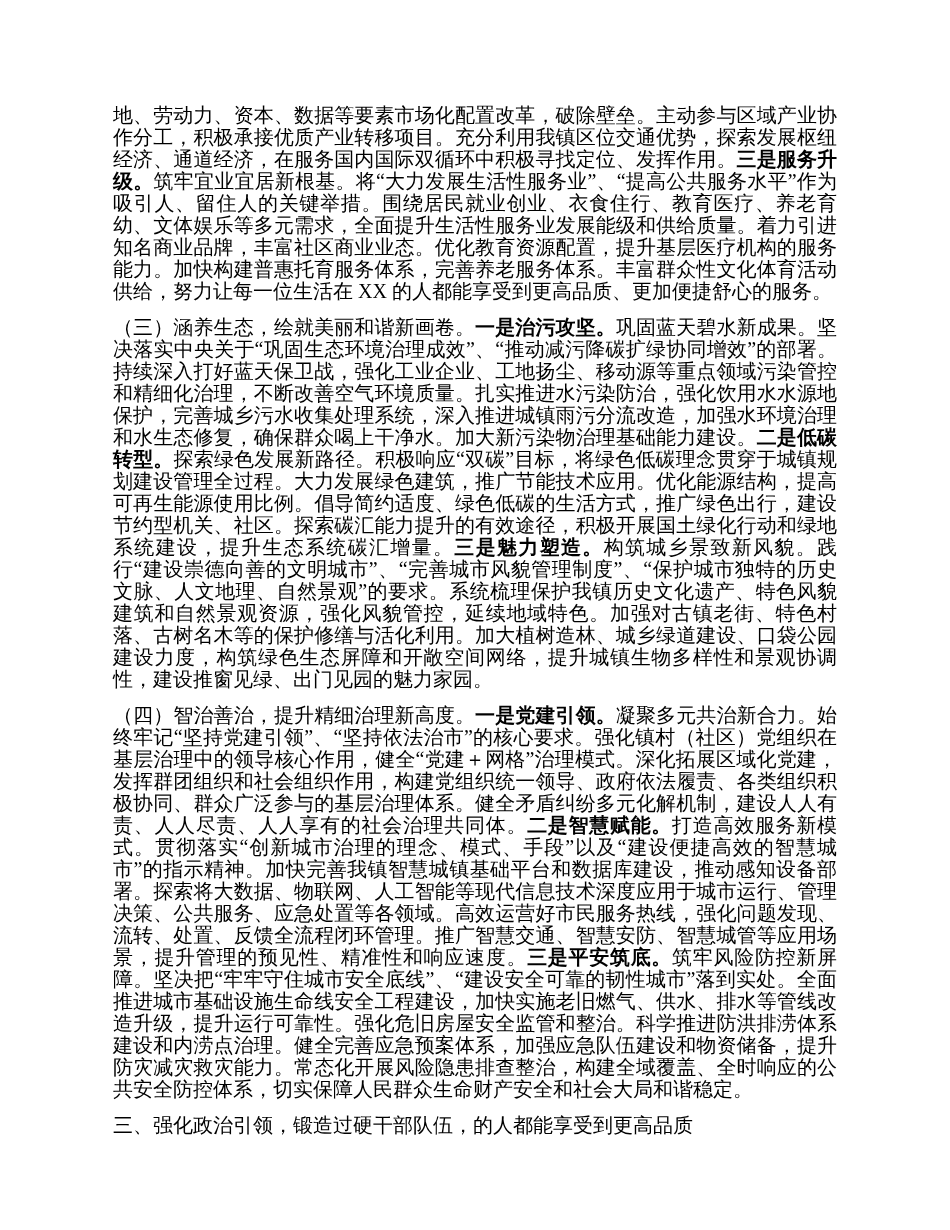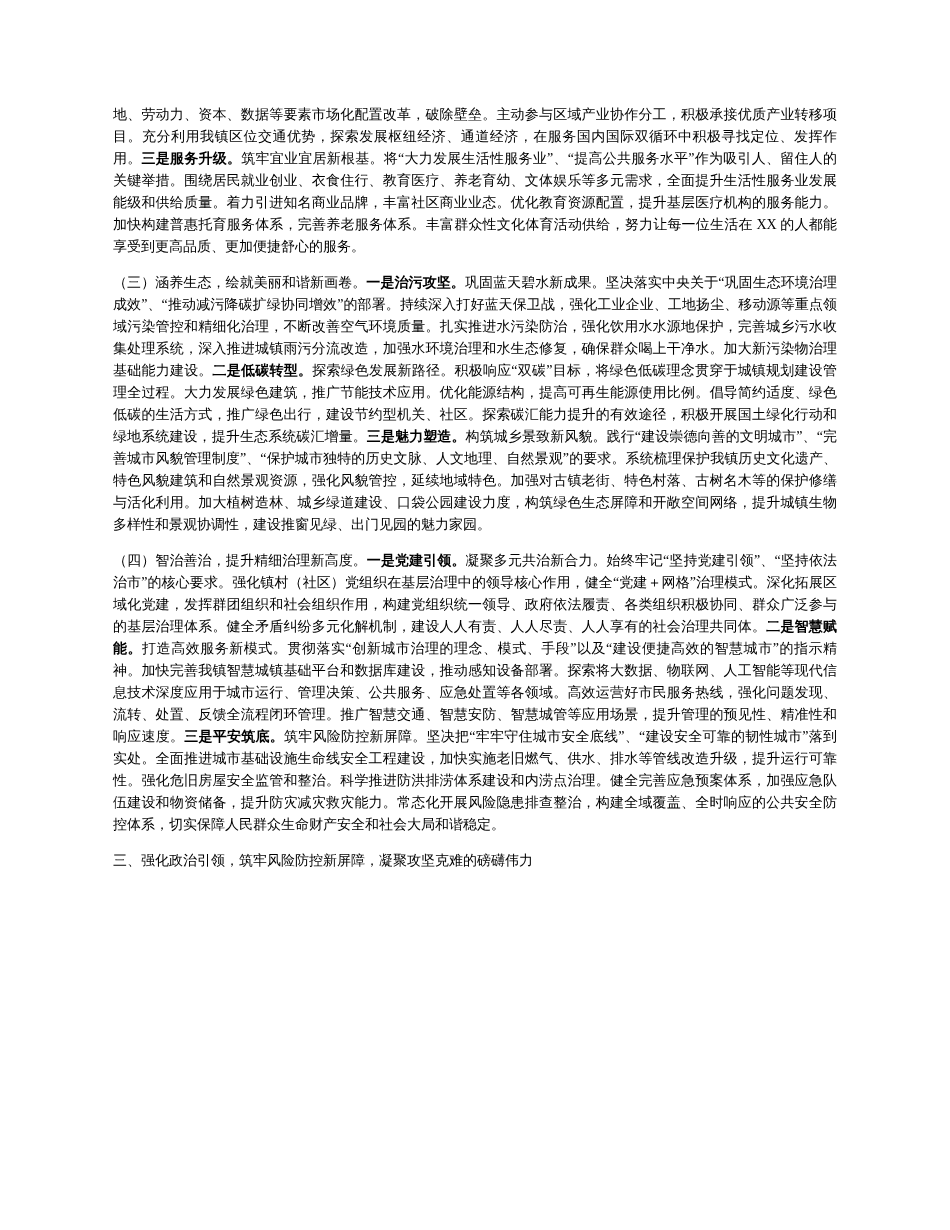--- a/index.html
+++ b/index.html
@@ -12,32 +12,32 @@
     color: #000000;
   }
   .doc-page {
     width: 950px;
     height: 1230px;
     background: #ffffff;
     padding: 104px 113px 40px 113px;
   }
   .doc-body { width: 724px; }
   .para {
-    font-size: 14px;
+    font-size: 20px;
     line-height: 22px;
     text-align: justify;
     margin-bottom: 14px;
     word-break: break-all;
   }
   .para:last-child { margin-bottom: 0; }
   .seg-bold { font-weight: bold; }
 </style>
 </head>
 <body style="background: rgb(255, 255, 255); color: rgb(0, 0, 0);">
 
 <main class="doc-page">
   <article class="doc-body">
       <p class="para"><span class="seg-regular">地、劳动力、资本、数据等要素市场化配置改革，破除壁垒。主动参与区域产业协作分工，积极承接优质产业转移项目。充分利用我镇区位交通优势，探索发展枢纽经济、通道经济，在服务国内国际双循环中积极寻找定位、发挥作用。</span><span class="seg-bold">三是服务升级。</span><span class="seg-regular">筑牢宜业宜居新根基。将“大力发展生活性服务业”、“提高公共服务水平”作为吸引人、留住人的关键举措。围绕居民就业创业、衣食住行、教育医疗、养老育幼、文体娱乐等多元需求，全面提升生活性服务业发展能级和供给质量。着力引进知名商业品牌，丰富社区商业业态。优化教育资源配置，提升基层医疗机构的服务能力。加快构建普惠托育服务体系，完善养老服务体系。丰富群众性文化体育活动供给，努力让每一位生活在 XX 的人都能享受到更高品质、更加便捷舒心的服务。</span></p>
       <p class="para"><span class="seg-regular">（三）涵养生态，绘就美丽和谐新画卷。</span><span class="seg-bold">一是治污攻坚。</span><span class="seg-regular">巩固蓝天碧水新成果。坚决落实中央关于“巩固生态环境治理成效”、“推动减污降碳扩绿协同增效”的部署。持续深入打好蓝天保卫战，强化工业企业、工地扬尘、移动源等重点领域污染管控和精细化治理，不断改善空气环境质量。扎实推进水污染防治，强化饮用水水源地保护，完善城乡污水收集处理系统，深入推进城镇雨污分流改造，加强水环境治理和水生态修复，确保群众喝上干净水。加大新污染物治理基础能力建设。</span><span class="seg-bold">二是低碳转型。</span><span class="seg-regular">探索绿色发展新路径。积极响应“双碳”目标，将绿色低碳理念贯穿于城镇规划建设管理全过程。大力发展绿色建筑，推广节能技术应用。优化能源结构，提高可再生能源使用比例。倡导简约适度、绿色低碳的生活方式，推广绿色出行，建设节约型机关、社区。探索碳汇能力提升的有效途径，积极开展国土绿化行动和绿地系统建设，提升生态系统碳汇增量。</span><span class="seg-bold">三是魅力塑造。</span><span class="seg-regular">构筑城乡景致新风貌。践行“建设崇德向善的文明城市”、“完善城市风貌管理制度”、“保护城市独特的历史文脉、人文地理、自然景观”的要求。系统梳理保护我镇历史文化遗产、特色风貌建筑和自然景观资源，强化风貌管控，延续地域特色。加强对古镇老街、特色村落、古树名木等的保护修缮与活化利用。加大植树造林、城乡绿道建设、口袋公园建设力度，构筑绿色生态屏障和开敞空间网络，提升城镇生物多样性和景观协调性，建设推窗见绿、出门见园的魅力家园。</span></p>
       <p class="para"><span class="seg-regular">（四）智治善治，提升精细治理新高度。</span><span class="seg-bold">一是党建引领。</span><span class="seg-regular">凝聚多元共治新合力。始终牢记“坚持党建引领”、“坚持依法治市”的核心要求。强化镇村（社区）党组织在基层治理中的领导核心作用，健全“党建＋网格”治理模式。深化拓展区域化党建，发挥群团组织和社会组织作用，构建党组织统一领导、政府依法履责、各类组织积极协同、群众广泛参与的基层治理体系。健全矛盾纠纷多元化解机制，建设人人有责、人人尽责、人人享有的社会治理共同体。</span><span class="seg-bold">二是智慧赋能。</span><span class="seg-regular">打造高效服务新模式。贯彻落实“创新城市治理的理念、模式、手段”以及“建设便捷高效的智慧城市”的指示精神。加快完善我镇智慧城镇基础平台和数据库建设，推动感知设备部署。探索将大数据、物联网、人工智能等现代信息技术深度应用于城市运行、管理决策、公共服务、应急处置等各领域。高效运营好市民服务热线，强化问题发现、流转、处置、反馈全流程闭环管理。推广智慧交通、智慧安防、智慧城管等应用场景，提升管理的预见性、精准性和响应速度。</span><span class="seg-bold">三是平安筑底。</span><span class="seg-regular">筑牢风险防控新屏障。坚决把“牢牢守住城市安全底线”、“建设安全可靠的韧性城市”落到实处。全面推进城市基础设施生命线安全工程建设，加快实施老旧燃气、供水、排水等管线改造升级，提升运行可靠性。强化危旧房屋安全监管和整治。科学推进防洪排涝体系建设和内涝点治理。健全完善应急预案体系，加强应急队伍建设和物资储备，提升防灾减灾救灾能力。常态化开展风险隐患排查整治，构建全域覆盖、全时响应的公共安全防控体系，切实保障人民群众生命财产安全和社会大局和谐稳定。</span></p>
-      <p class="para"><span class="seg-regular">三、强化政治引领，筑牢风险防控新屏障，凝聚攻坚克难的磅礴伟力</span></p>
+      <p class="para"><span class="seg-regular">三、强化政治引领，锻造过硬干部队伍，的人都能享受到更高品质</span></p>
     </article>
 </main>
 
 </body></html>

